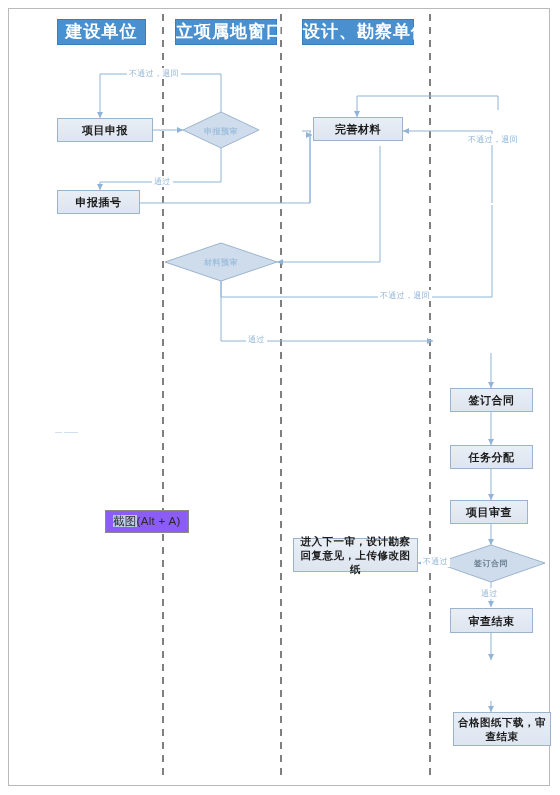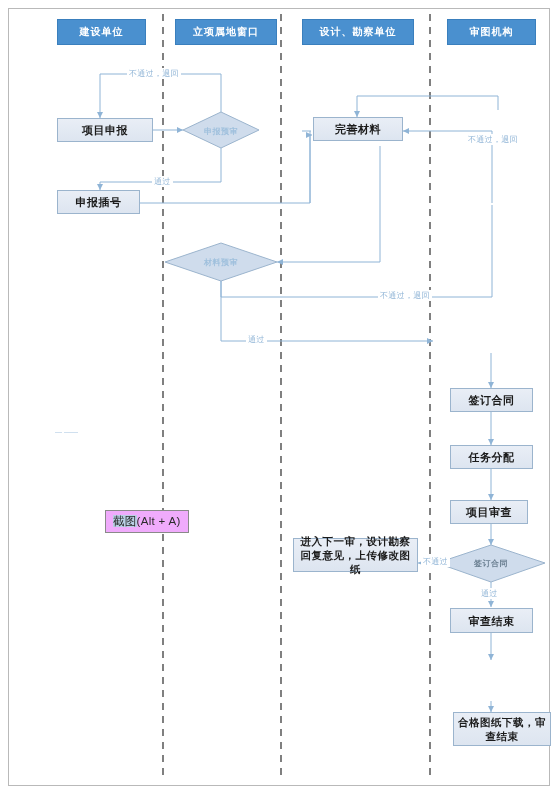--- a/index.html
+++ b/index.html
@@ -12,21 +12,21 @@
     background:#ffffff;
   }
   .outer-frame{
     position:absolute;left:8px;top:8px;width:542px;height:778px;
     border:1px solid #b9b9b9;box-sizing:border-box;background:#fff;
   }
   svg.canvas{position:absolute;left:0;top:0;width:560px;height:795px;}
   
   .lane-head{
     position:absolute;background:#4a90cf;color:#ffffff;
-    font-weight:bold;font-size:10px;line-height:24px;height:24px;
+    font-weight:bold;font-size:17px;line-height:24px;height:24px;
     text-align:center;border:1px solid #3a7fbd;
     letter-spacing:1px;white-space:nowrap;
   }
   
   .node{
     position:absolute;box-sizing:border-box;
     border:1px solid #9bb4cd;
     background:linear-gradient(180deg,#e9eef6 0%,#dde5f0 100%);
     color:#1b1b1b;font-size:11px;font-weight:bold;
     display:flex;align-items:center;justify-content:center;
@@ -41,21 +41,21 @@
     letter-spacing:.5px;
   }
   .dia-label.dark{color:#6a7f91;}
   
   .edge-label{
     position:absolute;font-size:8px;color:#8fb4d6;white-space:nowrap;
     background:#ffffff;padding:0 2px;letter-spacing:.3px;
   }
   
   .shot-tip{
-    position:absolute;border:1px solid #8a8a8a;background:#f0abfc;
+    position:absolute;border:1px solid #8a8a8a;background:#8b5cf6;
     font-size:11.5px;color:#2b2b2b;padding:3px 7px;white-space:nowrap;
     letter-spacing:.3px;
   }
   .shot-tip .sel{background:#b9cfe4;}
   .artifact{
     position:absolute;font-size:7px;color:#a8c6e2;white-space:nowrap;
   }
 </style>
 </head>
 <body>
@@ -125,23 +125,20 @@
 
   <div class="lane-head" style="left:57px;top:19px;width:87px;">
     <span>建设单位</span>
   </div>
   <div class="lane-head" style="left:175px;top:19px;width:100px;">
     <span>立项属地窗口</span>
   </div>
   <div class="lane-head" style="left:302px;top:19px;width:110px;">
     <span>设计、勘察单位</span>
   </div>
-  <div class="lane-head" style="left:447px;top:19px;width:87px;">
-    <span>审图机构</span>
-  </div>
 
   <div class="node" style="left:57px;top:118px;width:96px;height:24px;">
     <span>项目申报</span>
   </div>
 
   <div class="node" style="left:57px;top:190px;width:83px;height:24px;">
     <span>申报插号</span>
   </div>
 
   <div class="dia-label" style="left:196px;top:126px;width:50px;">

